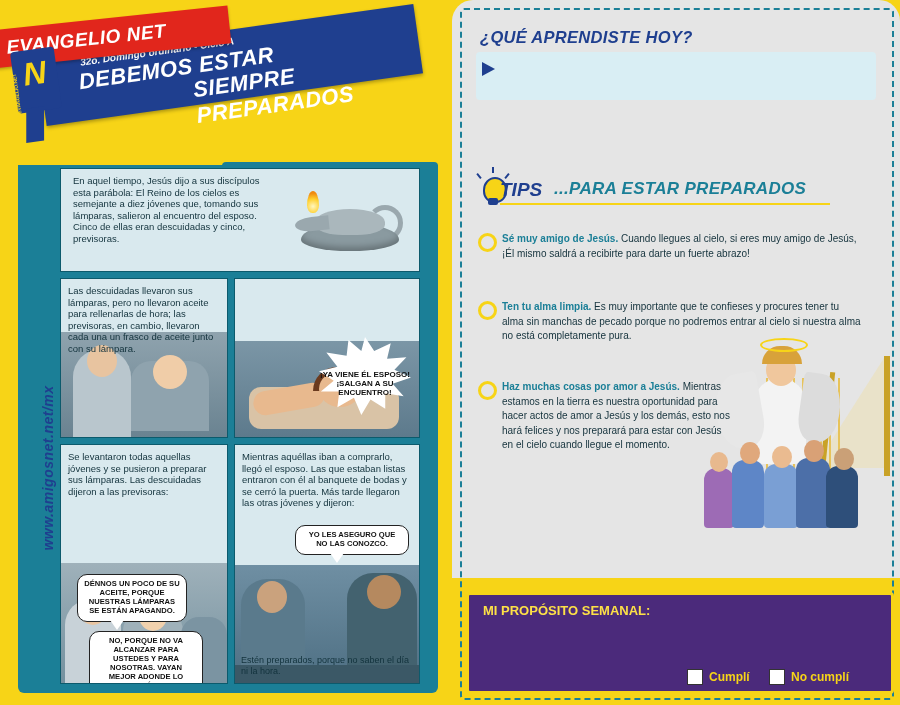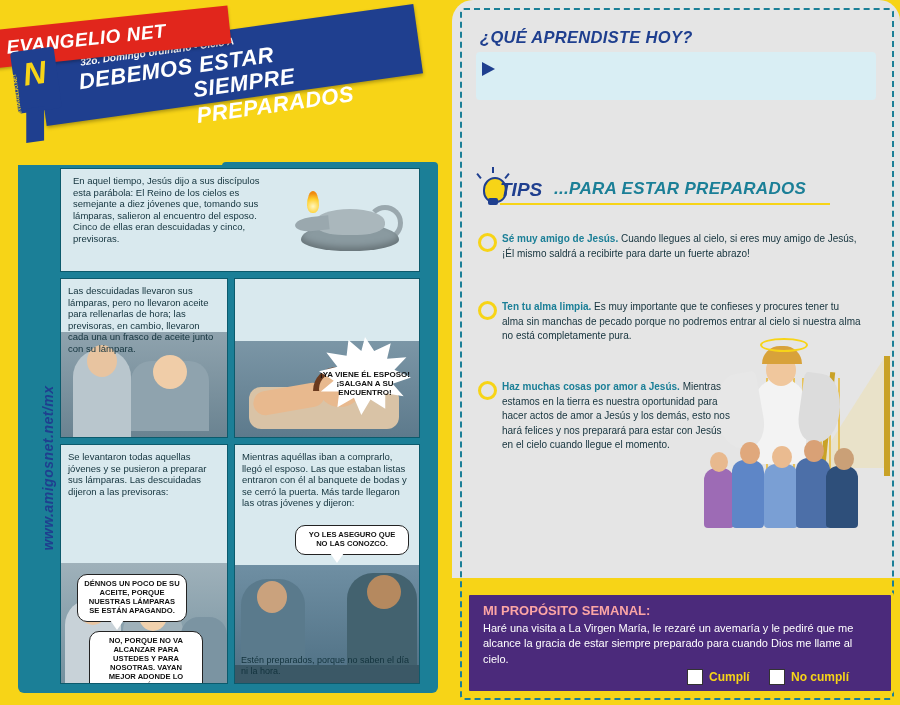--- a/index.html
+++ b/index.html
@@ -279,21 +279,21 @@
   .angel-art{
     position:absolute;left:700px;top:360px;width:200px;height:230px;
   }
 
   
   .purple{
     position:absolute;left:466px;top:592px;width:422px;height:96px;
     background:#4b2a7b;border:3px solid #f7d417;border-radius:4px;
   }
   .purple .h{
-    position:absolute;left:14px;top:8px;color:#fca5a5;font-weight:bold;font-size:13px;
+    position:absolute;left:14px;top:8px;color:#fde047;font-weight:bold;font-size:13px;
   }
   .purple .p{
     position:absolute;left:14px;top:26px;width:392px;color:#fff;font-size:11px;line-height:1.4;
   }
   .chk{
     position:absolute;bottom:6px;display:flex;align-items:center;gap:6px;
     color:#f7d417;font-weight:bold;font-size:12px;
   }
   .chk .box{width:14px;height:14px;background:#fff;border:1px solid #333;}
   .chk1{left:218px;}
@@ -462,21 +462,20 @@
     <div class="tip tip3" style="left:24px;top:380px;width:400px;">
       <div class="ring"></div>
       <div class="body">
         <span class="lead">Haz muchas cosas por amor a Jesús.</span><span> Mientras estamos en la tierra es nuestra oportunidad para hacer actos de amor a Jesús y los demás, esto nos hará felices y nos preparará para estar con Jesús en el cielo cuando llegue el momento.</span>
       </div>
     </div>
   </div>
 
   <div class="purple">
     <div class="h">MI PROPÓSITO SEMANAL:</div>
-    <div class="p">Haré una visita a La Virgen María, le rezaré un avemaría y le pediré que me alcance la gracia de estar siempre preparado para cuando Dios me llame al cielo.</div>
     <div class="chk chk1">
       <span class="box"></span>
       <span>Cumplí</span>
     </div>
     <div class="chk chk2">
       <span class="box"></span>
       <span>No cumplí</span>
     </div>
   </div>
 

